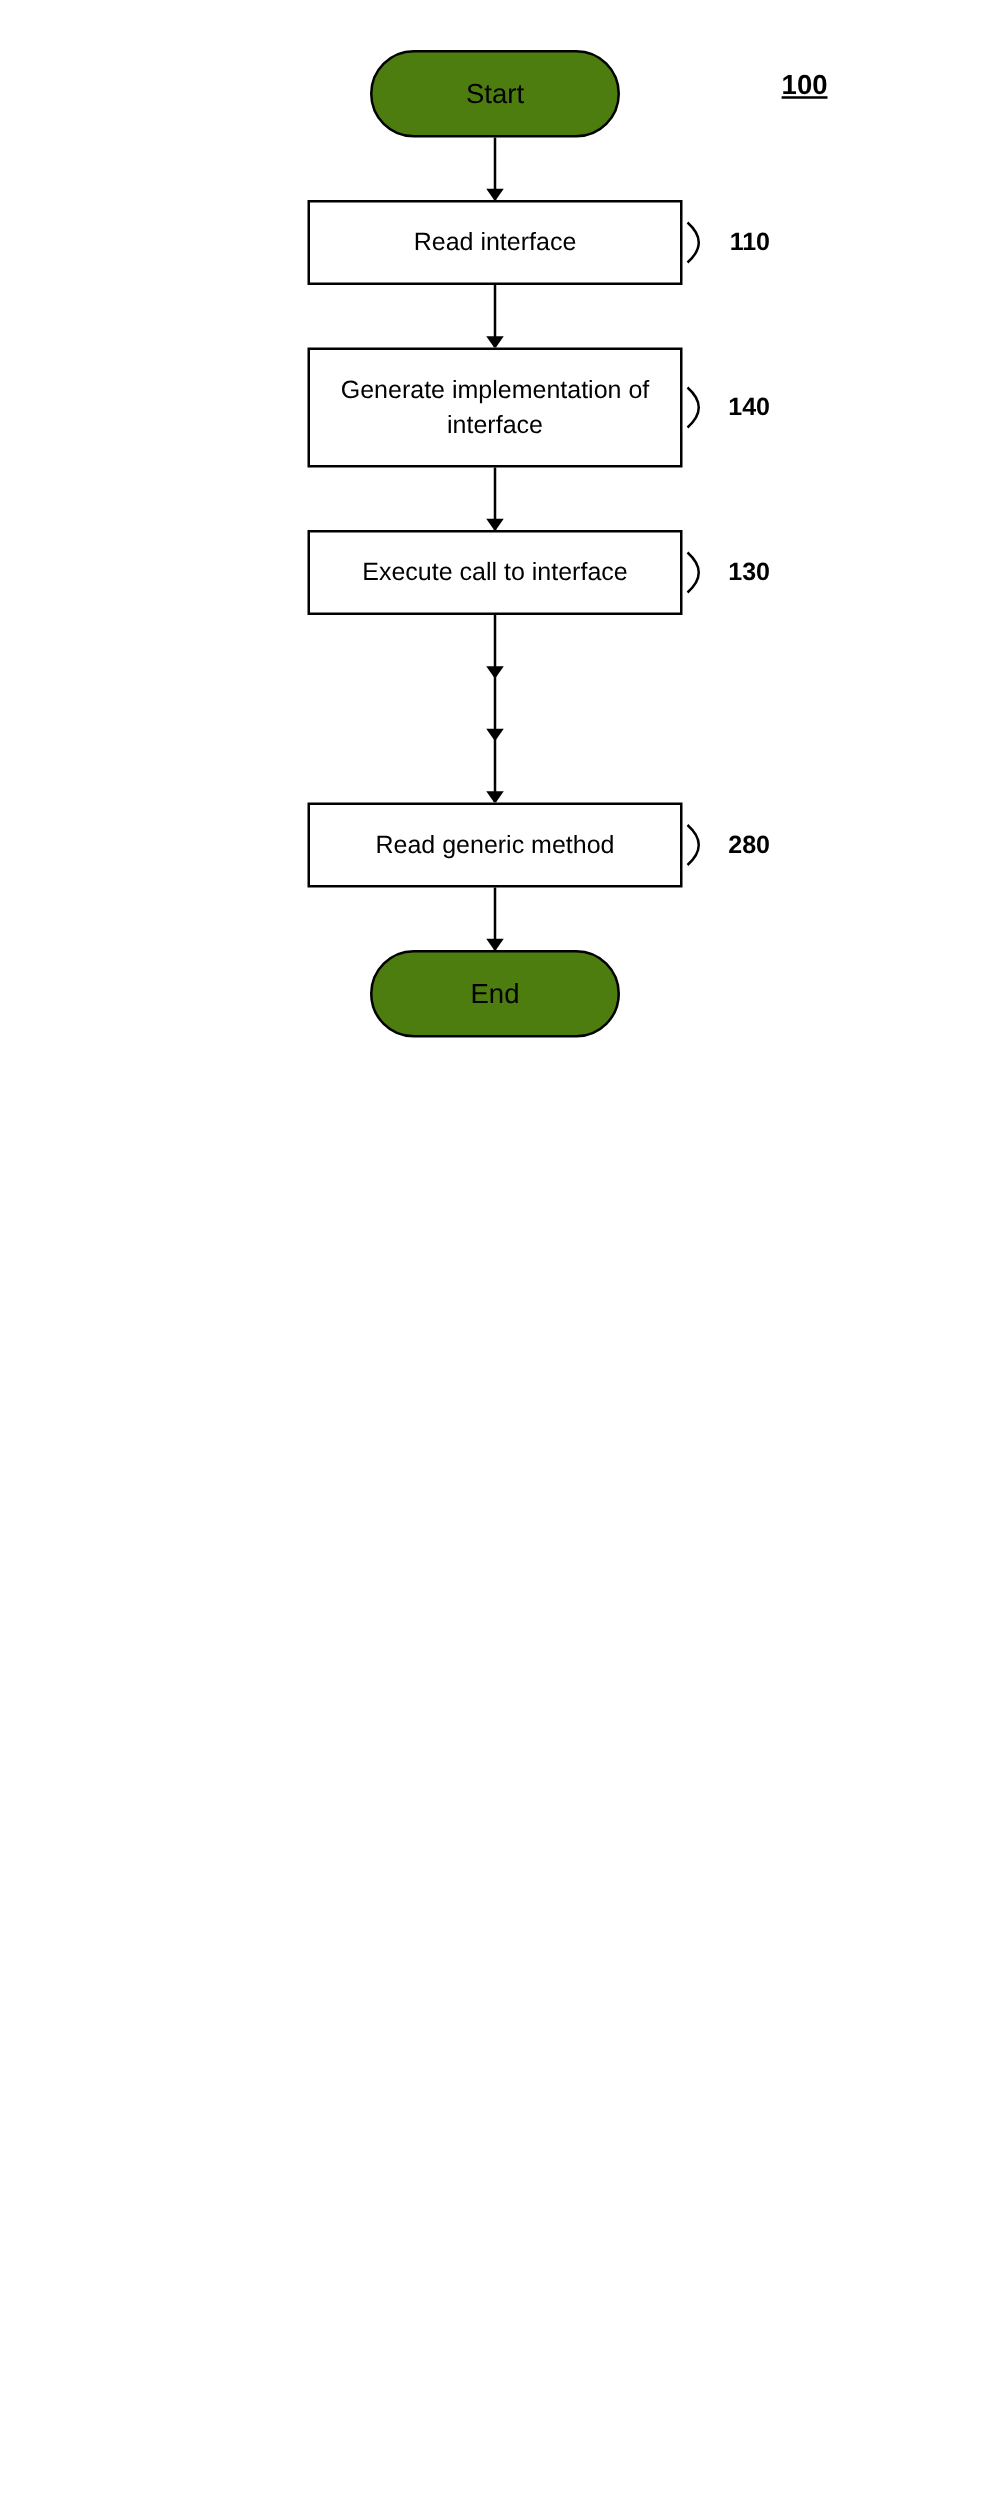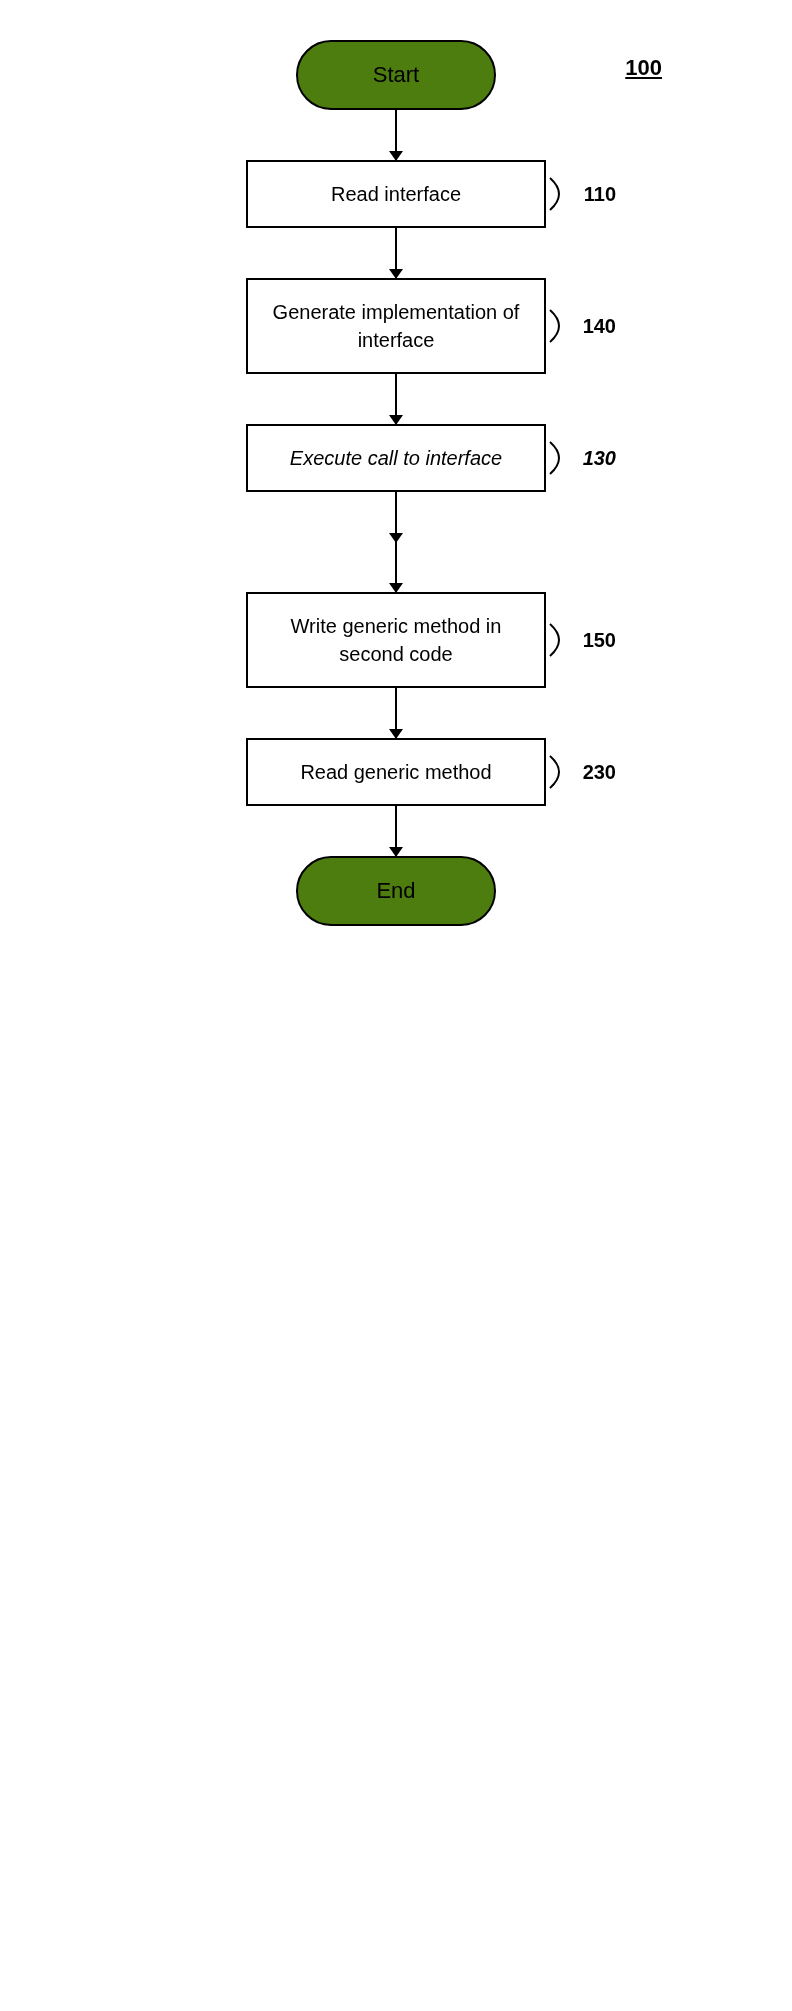--- a/index.html
+++ b/index.html
@@ -124,67 +124,56 @@
         <path d="M2 2 Q20 18 2 34" stroke="#000" stroke-width="2" fill="none"></path>
       </svg>
     </div>
     <div class="step-label">140</div>
   </div>
 
   <div style="width:2px; height:50px; background:#000; position:relative;">
     <div style="position:absolute;bottom:-1px;left:50%;transform:translateX(-50%);width:0;height:0;border-left:7px solid transparent;border-right:7px solid transparent;border-top:10px solid #000;"></div>
   </div>
 
-  <div class="node-wrapper" style="position:relative;font-style:italic;">
+  <div class="node-wrapper" style="position:relative;">
     <div class="rect-box">
       <span>Execute call to interface</span>
     </div>
     <div class="bracket">
       <svg viewBox="0 0 26 36" fill="none" xmlns="http://www.w3.org/2000/svg">
         <path d="M2 2 Q20 18 2 34" stroke="#000" stroke-width="2" fill="none"></path>
       </svg>
     </div>
     <div class="step-label">130</div>
   </div>
 
   <div style="width:2px; height:50px; background:#000; position:relative;">
     <div style="position:absolute;bottom:-1px;left:50%;transform:translateX(-50%);width:0;height:0;border-left:7px solid transparent;border-right:7px solid transparent;border-top:10px solid #000;"></div>
   </div>
 
 
   <div style="width:2px; height:50px; background:#000; position:relative;">
     <div style="position:absolute;bottom:-1px;left:50%;transform:translateX(-50%);width:0;height:0;border-left:7px solid transparent;border-right:7px solid transparent;border-top:10px solid #000;"></div>
   </div>
 
-  <div class="node-wrapper" style="position:relative;">
-    <div class="rect-box">
-      <span>Write generic method in second code</span>
-    </div>
-    <div class="bracket">
-      <svg viewBox="0 0 26 36" fill="none" xmlns="http://www.w3.org/2000/svg">
-        <path d="M2 2 Q20 18 2 34" stroke="#000" stroke-width="2" fill="none"></path>
-      </svg>
-    </div>
-    <div class="step-label">150</div>
-  </div>
 
   <div style="width:2px; height:50px; background:#000; position:relative;">
     <div style="position:absolute;bottom:-1px;left:50%;transform:translateX(-50%);width:0;height:0;border-left:7px solid transparent;border-right:7px solid transparent;border-top:10px solid #000;"></div>
   </div>
 
   <div class="node-wrapper" style="position:relative;">
     <div class="rect-box">
       <span>Read generic method</span>
     </div>
     <div class="bracket">
       <svg viewBox="0 0 26 36" fill="none" xmlns="http://www.w3.org/2000/svg">
         <path d="M2 2 Q20 18 2 34" stroke="#000" stroke-width="2" fill="none"></path>
       </svg>
     </div>
-    <div class="step-label">230</div>
+    <div class="step-label">280</div>
   </div>
 
   <div style="width:2px; height:50px; background:#000; position:relative;">
     <div style="position:absolute;bottom:-1px;left:50%;transform:translateX(-50%);width:0;height:0;border-left:7px solid transparent;border-right:7px solid transparent;border-top:10px solid #000;"></div>
   </div>
 
   <div class="node-wrapper">
     <div class="pill">
       <span>End</span>
     </div>

